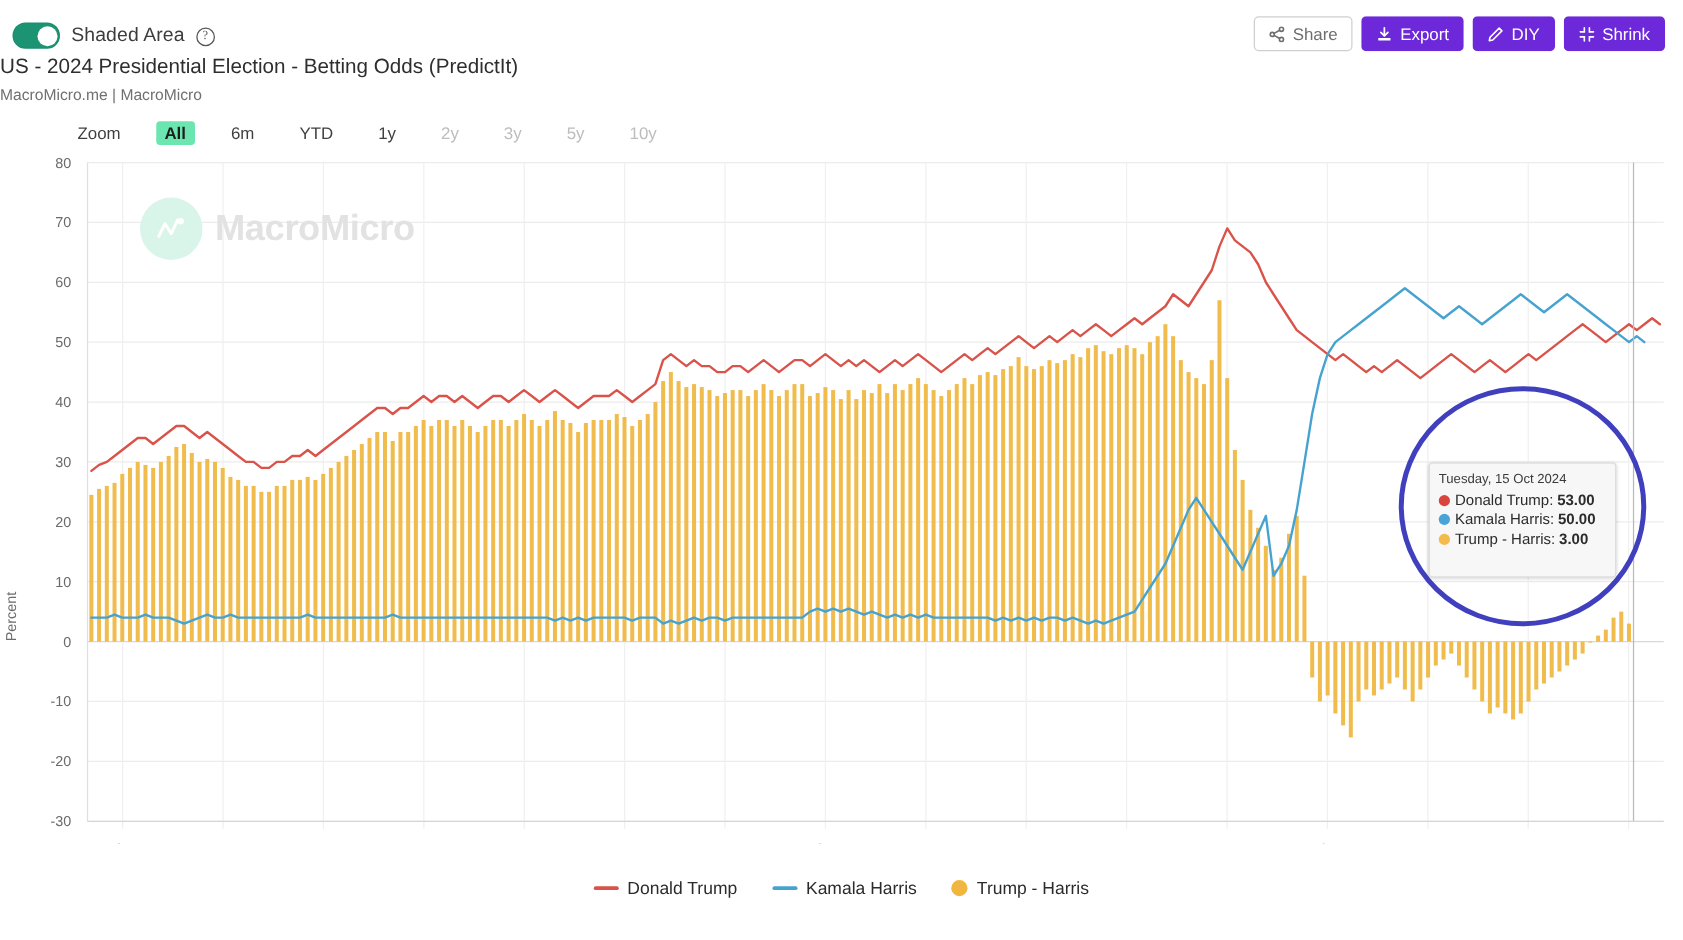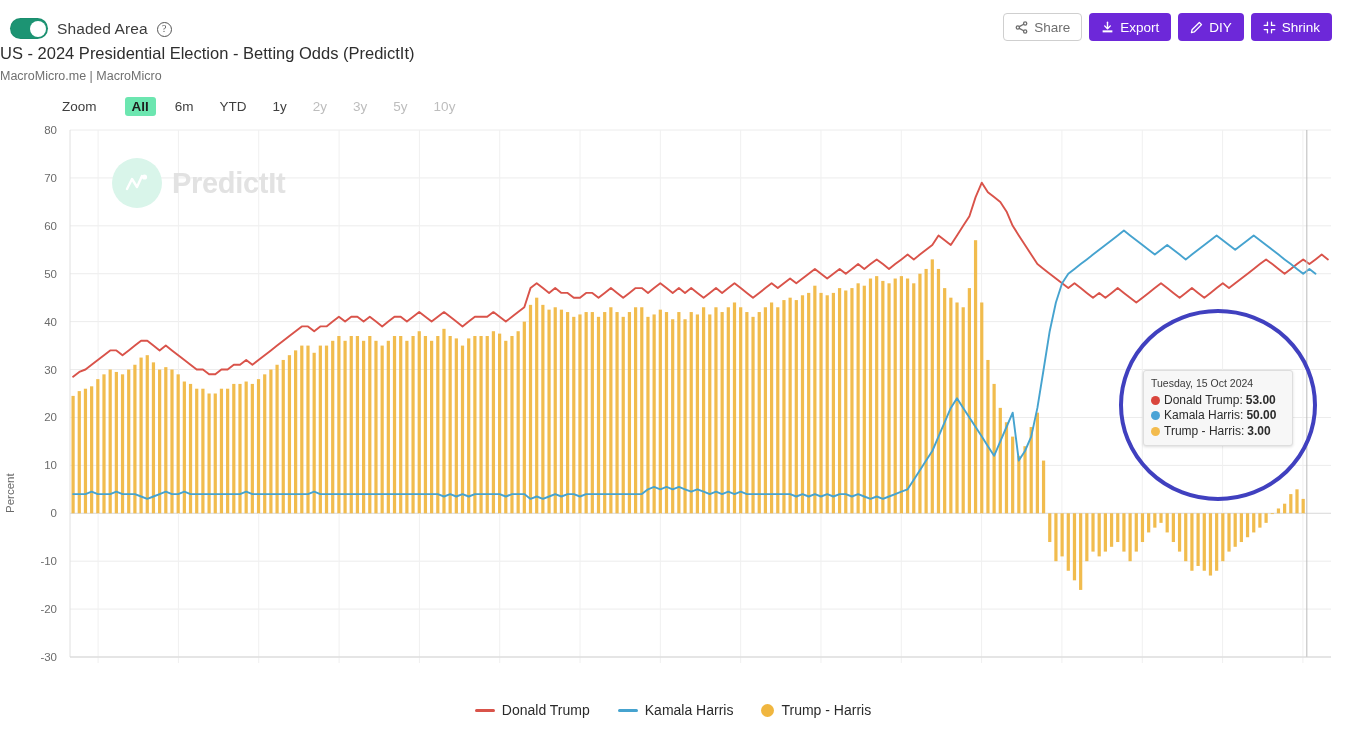--- a/index.html
+++ b/index.html
@@ -72,21 +72,21 @@
 
   
   #zoomrow {
     position: absolute; left: 62px; top: 97px;
     display: flex; align-items: center; gap: 0px;
     font-size: 13.5px;
   }
   #zoomrow .zlabel { color: #3f3f3f; margin-right: 28px; }
   .zbtn {
     padding: 2px 7px; border-radius: 3px; cursor: pointer;
-    color: #3f3f3f; margin-right: 12px;
+    color: #3f3f3f; margin-right: 22px;
   }
   .zbtn.active { background: #6ce6b0; color: #1d1d1d; font-weight: bold; }
   .zbtn.disabled { color: #bdbdbd; cursor: default; }
 
   
   #chart-area {
     position: absolute; left: 0; top: 120px;
     width: 1346px; height: 555px;
   }
   #plot-svg { position: absolute; left: 0; top: 0; }
@@ -109,21 +109,21 @@
   }
   #wm-text {
     font-size: 29px; color: #e2e2e2; font-weight: bold; letter-spacing: -.3px;
   }
 
   
   #tooltip {
     position: absolute; left: 1143px; top: 370px;
     width: 150px;
     background: #f7f7f7; border: 1px solid #dedede; border-radius: 3px;
-    padding: 5px 7px 6px 7px;
+    padding: 5px 7px 22px 7px;
     box-shadow: 0 1px 3px rgba(0,0,0,.14);
     font-size: 12px; color: #2c2c2c; line-height: 15.5px;
   }
   #tooltip .tt-date { font-size: 10.5px; color: #3a3a3a; margin-bottom: 1px; }
   #tooltip .tt-row { display: flex; align-items: center; white-space: nowrap; font-size: 12px; }
   #tooltip .dot {
     width: 9px; height: 9px; border-radius: 50%;
     display: inline-block; margin-right: 4px; flex: none;
   }
   #tooltip .tt-val { font-weight: bold; margin-left: 3px; }
@@ -484,21 +484,21 @@
   <div id="ylabel">Percent</div>
 </div>
 
 <div id="watermark">
   <div id="wm-circle">
     <svg width="32" height="32" viewBox="0 0 32 32" fill="none" stroke="#ffffff" stroke-width="2.4" stroke-linecap="round" stroke-linejoin="round">
       <polyline points="6,22 11,12 16,20 21,9"></polyline>
       <circle cx="23.5" cy="10" r="2.6" fill="#ffffff" stroke="none"></circle>
     </svg>
   </div>
-  <div id="wm-text">PredictIt</div>
+  <div id="wm-text">MacroMicro</div>
 </div>
 
 <div id="tooltip">
   <div class="tt-date">Tuesday, 15 Oct 2024</div>
   <div class="tt-row">
     <span class="dot" style="background:#d9453c"></span>
     <span>Donald Trump</span>
       <span>:</span>
     <span class="tt-val">53.00</span>
   </div>

